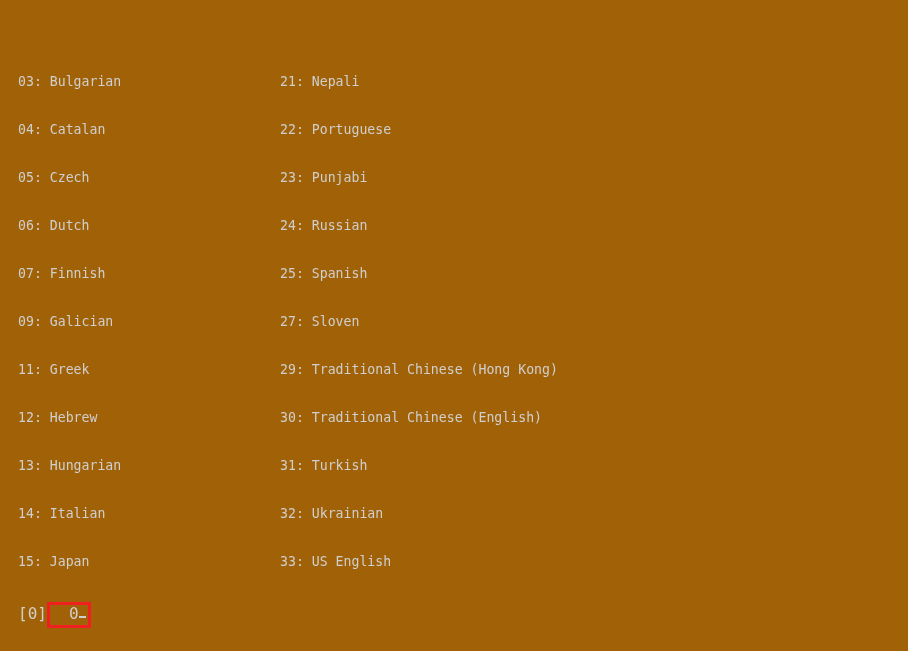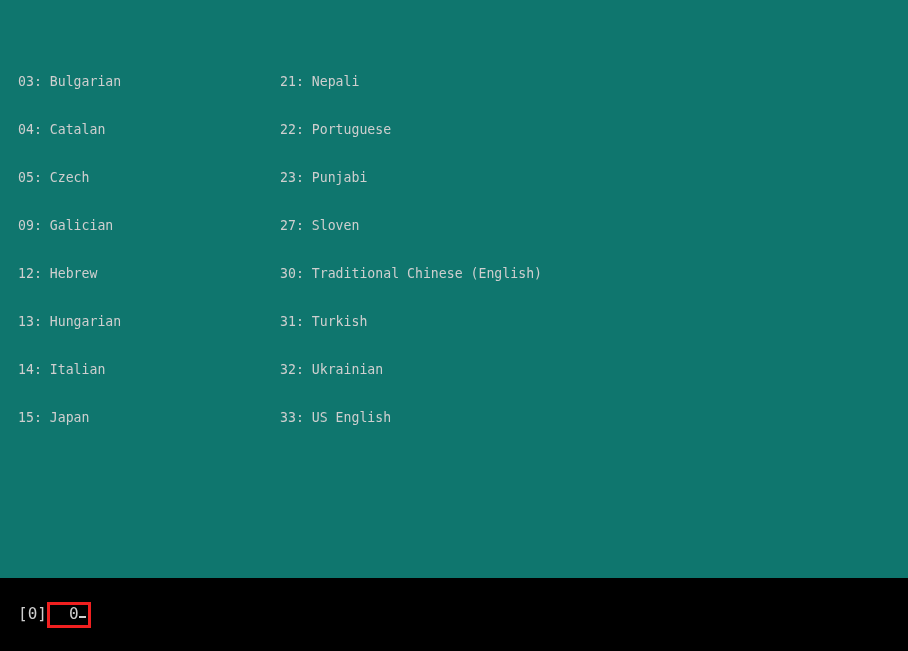--- a/index.html
+++ b/index.html
@@ -9,22 +9,22 @@
   }
   body {
     width: 908px;
     height: 651px;
     overflow: hidden;
     font-family: "DejaVu Sans Mono", "Liberation Mono", monospace;
   }
   #terminal {
     position: relative;
     width: 908px;
-    height: 578px;
-    background: #0f766e;
+    height: 651px;
+    background: #a16207;
     padding: 0;
     box-sizing: border-box;
   }
   .screen {
     position: absolute;
     left: 18px;
     top: 26px;
     width: 880px;
     font-size: 13.2px;
     line-height: 16px;
@@ -73,21 +73,24 @@
 </head>
 <body>
 
 <div id="terminal">
 
   <div class="screen">
 
     <div class="line white">03: Bulgarian                    21: Nepali</div>
     <div class="line white">04: Catalan                      22: Portuguese</div>
     <div class="line white">05: Czech                        23: Punjabi</div>
+    <div class="line white">06: Dutch                        24: Russian</div>
+    <div class="line white">07: Finnish                      25: Spanish</div>
     <div class="line white">09: Galician                     27: Sloven</div>
+    <div class="line white">11: Greek                        29: Traditional Chinese (Hong Kong)</div>
     <div class="line white">12: Hebrew                       30: Traditional Chinese (English)</div>
     <div class="line white">13: Hungarian                    31: Turkish</div>
     <div class="line white">14: Italian                      32: Ukrainian</div>
     <div class="line white">15: Japan                        33: US English</div>
     
     
     
 
     
 

